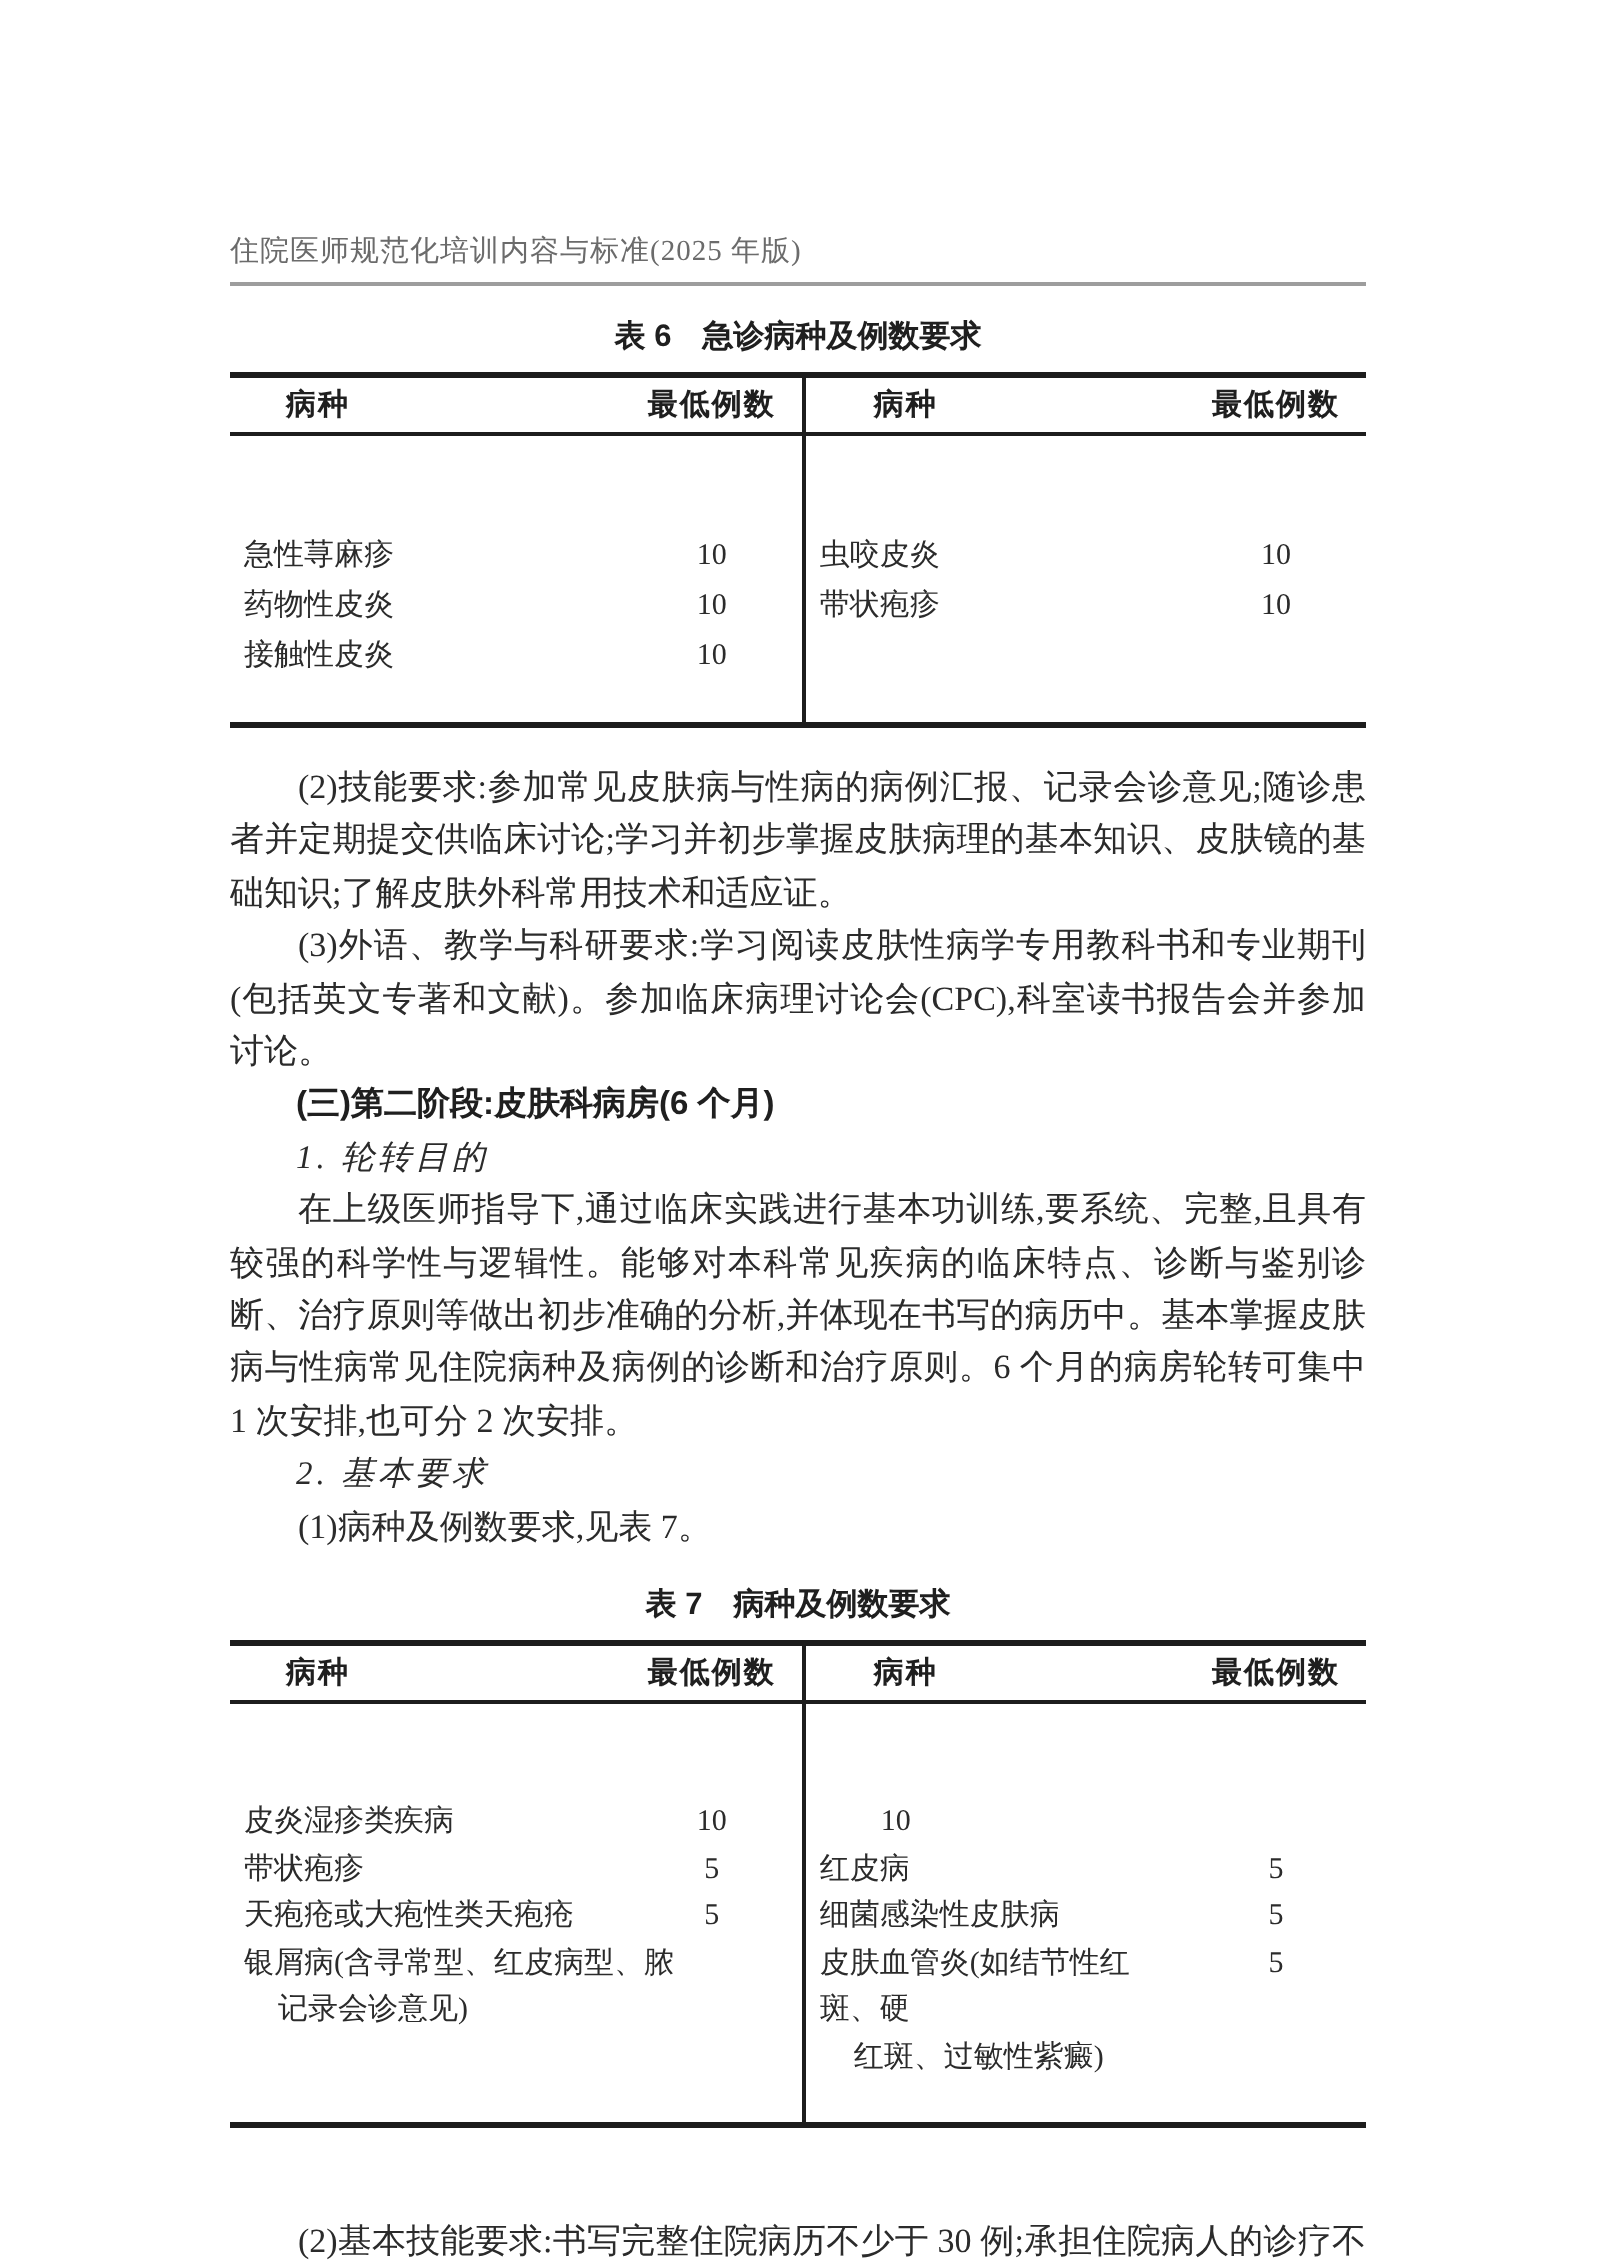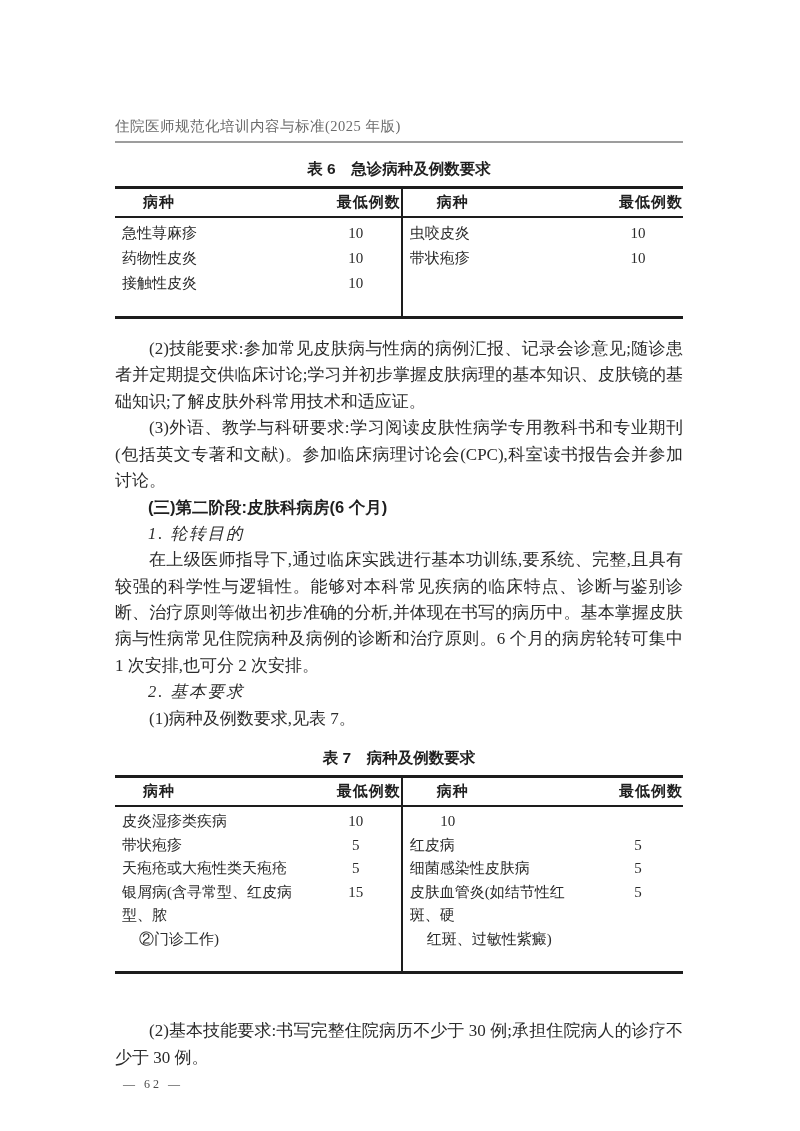--- a/index.html
+++ b/index.html
@@ -68,35 +68,35 @@
     line-height: 20px;
     color: #1f1f1f;
   }
   
   .tbl {
     display: flex;
     border-top: 3px solid #1d1d1d;
     border-bottom: 3px solid #1d1d1d;
     font-size: 15px;
   }
-  .tbl-half { width: 50.5%; display: flex; flex-direction: column; }
+  .tbl-half { width: 50.5%; display: flex; flex-direction: column; gap: 45px; }
   .tbl-half.right { width: 49.5%; border-left: 2px solid #1d1d1d; }
   .tbl-head {
     display: flex;
     align-items: center;
     height: 27px;
     border-bottom: 2px solid #1d1d1d;
     font-family: "Liberation Sans", sans-serif;
     font-weight: 700;
     color: #1f1f1f;
     letter-spacing: 1px;
   }
   .tbl-head .h-name { flex: 1; padding-left: 28px; }
   .tbl-half.right .tbl-head .h-name { padding-left: 34px; }
-  .tbl-head .h-min { width: 90px; text-align: right; }
+  .tbl-head .h-min { width: 90px; text-align: center; }
   .tbl-half .tbl-body { flex: 1; padding: 3px 0 20px 0; }
   .tbl-row { display: flex; }
   .tbl-row .c-name { flex: 1; padding-left: 7px; line-height: 23.5px; }
   .tbl-row .c-min  { width: 90px; text-align: center; line-height: 23.5px; }
   .tbl-row .c-name .wrap2 { padding-left: 17px; }
   .t6 .tbl-row .c-name, .t6 .tbl-row .c-min { line-height: 25px; }
   
   .page-number {
     margin-top: 3px;
     margin-left: 8px;
@@ -182,22 +182,21 @@
         </div>
         <div class="tbl-row">
           <span class="c-name">带状疱疹</span>
           <span class="c-min">5</span>
         </div>
         <div class="tbl-row">
           <span class="c-name">天疱疮或大疱性类天疱疮</span>
           <span class="c-min">5</span>
         </div>
         <div class="tbl-row">
-          <span class="c-name"><span>银屑病(含寻常型、红皮病型、脓</span><span class="wrap2" style="display:block">②门诊工作)</span></span>
-          <span class="c-min">15</span>
+          <span class="c-name"><span>银屑病(含寻常型、红皮病型、脓</span><span class="wrap2" style="display:block">记录会诊意见)</span></span>
         </div>
       </div>
     </div>
     <div class="tbl-half right">
       <div class="tbl-head">
         <span class="h-name">病种</span>
         <span class="h-min">最低例数</span>
       </div>
       <div class="tbl-body">
         <div class="tbl-row">

